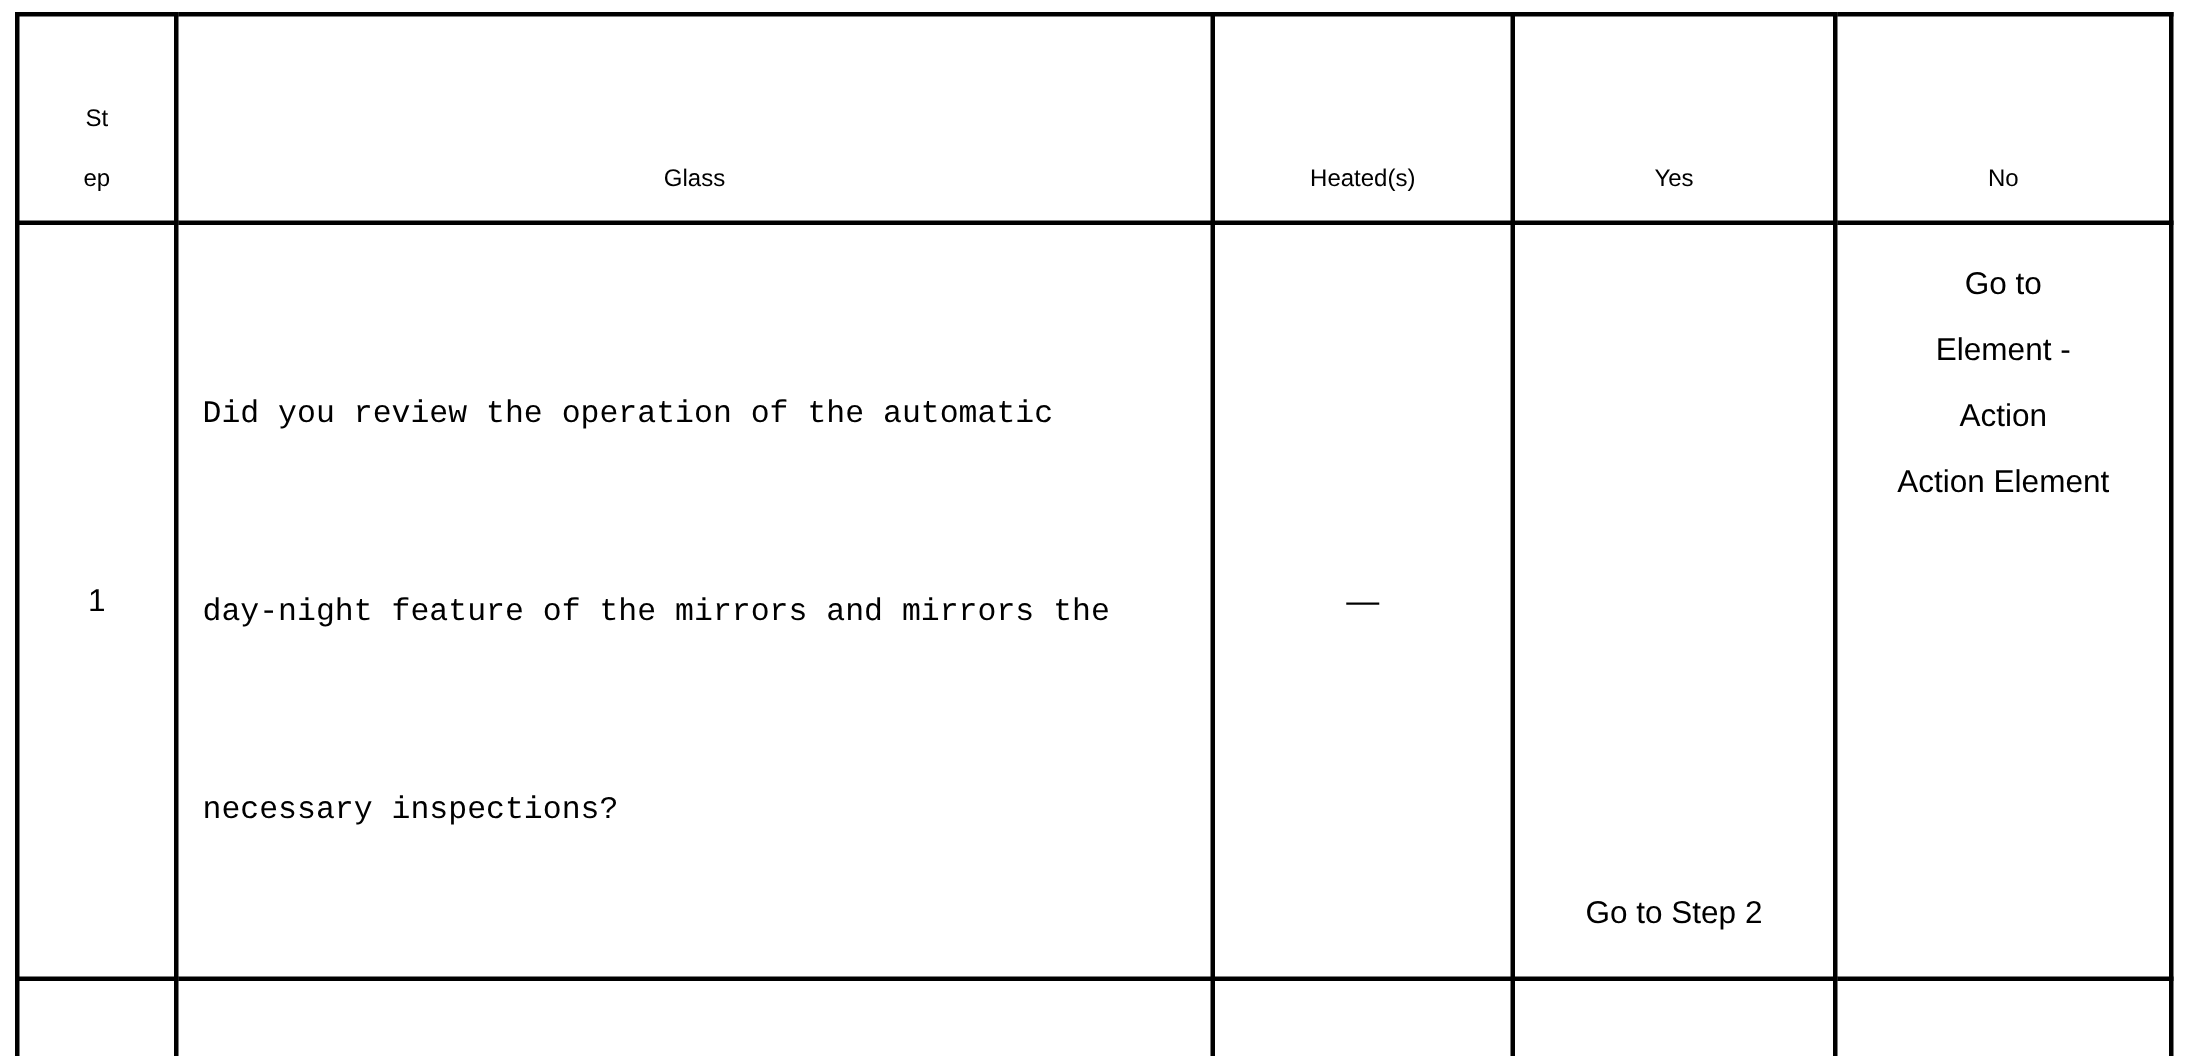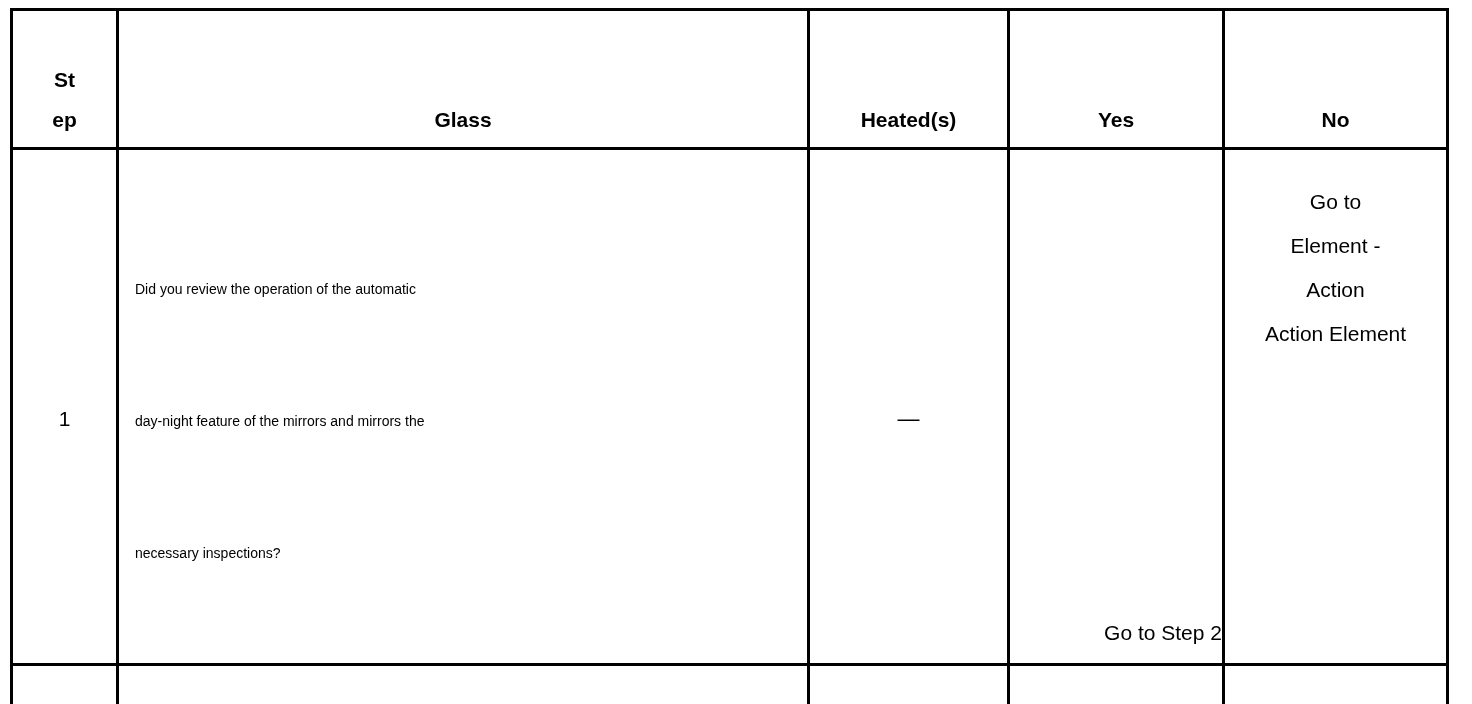--- a/index.html
+++ b/index.html
@@ -43,38 +43,37 @@
   
   col.c-step  { width: 106px; }
   col.c-act   { width: 691px; }
   col.c-val   { width: 200px; }
   col.c-yes   { width: 215px; }
   col.c-no    { width: 224px; }
 
   
   .hdr-row > th { height: 136px; vertical-align: bottom; }
   .hdr-cell {
-    font-weight: bold;
-    font-size: 21px;
+    font-weight: normal;
+    font-size: 16px;
     text-align: center;
     line-height: 40px;
     padding-bottom: 7px;
   }
   .hdr-cell .stack-line { display: block; }
 
   
   .row-1 > td { height: 198px; }
   .row-2 > td { height: 337px; }
 
   .cell-inner {
     position: relative;
     width: 100%;
     height: 100%;
     box-sizing: border-box;
-    margin-top: 12px;
   }
 
   
   .step-cell .cell-inner {
     display: flex;
     align-items: center;
     justify-content: center;
   }
   .step-num {
     font-size: 21px;
@@ -88,34 +87,35 @@
     justify-content: center;
   }
   .value-dash {
     font-size: 22px;
     letter-spacing: 0;
   }
 
   
   .action-cell .cell-inner { padding: 17px 12px 0 16px; }
   .action-text {
-    font-size: 14px;
+    font-size: 21px;
     line-height: 44px;
     white-space: pre-wrap;
+    font-family: Liberation Mono, monospace;
   }
   .action-line { display: block; min-height: 44px; }
 
   
   .branch-cell .cell-inner {
     display: flex;
     flex-direction: column;
     align-items: center;
   }
   .branch-cell.anchor-top .cell-inner    { justify-content: flex-start; padding-top: 18px; }
-  .branch-cell.anchor-bottom .cell-inner { justify-content: flex-end;   padding-bottom: 20px; align-items: flex-end; }
+  .branch-cell.anchor-bottom .cell-inner { justify-content: flex-end;   padding-bottom: 20px; }
   .branch-cell.anchor-lower .cell-inner  { justify-content: flex-end;   padding-bottom: 70px; }
   .branch-text {
     font-size: 21px;
     line-height: 44px;
     text-align: center;
   }
   .branch-line { display: block; }
 </style>
 </head>
 <body>

